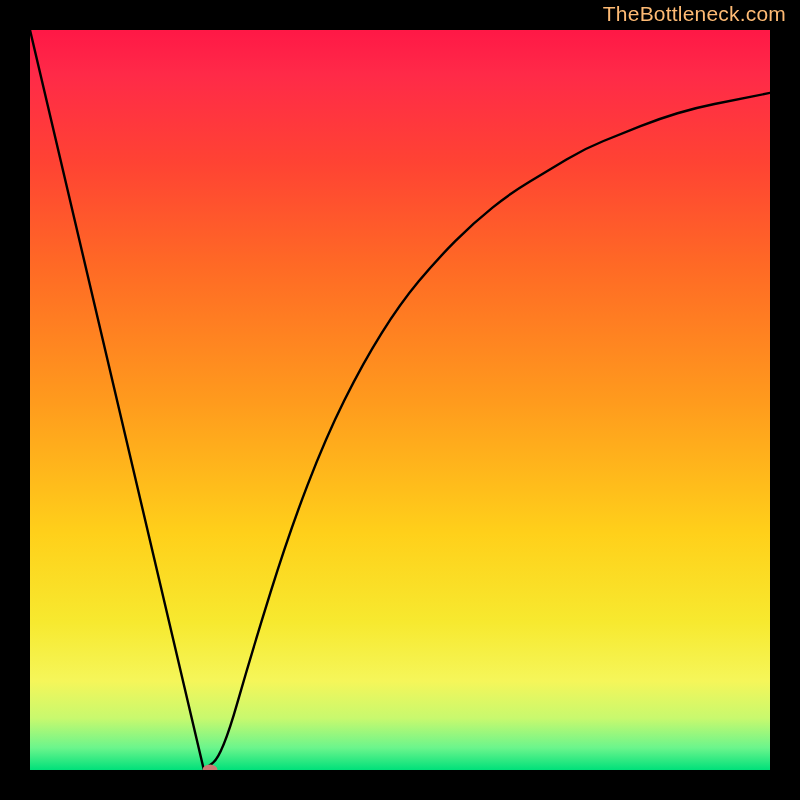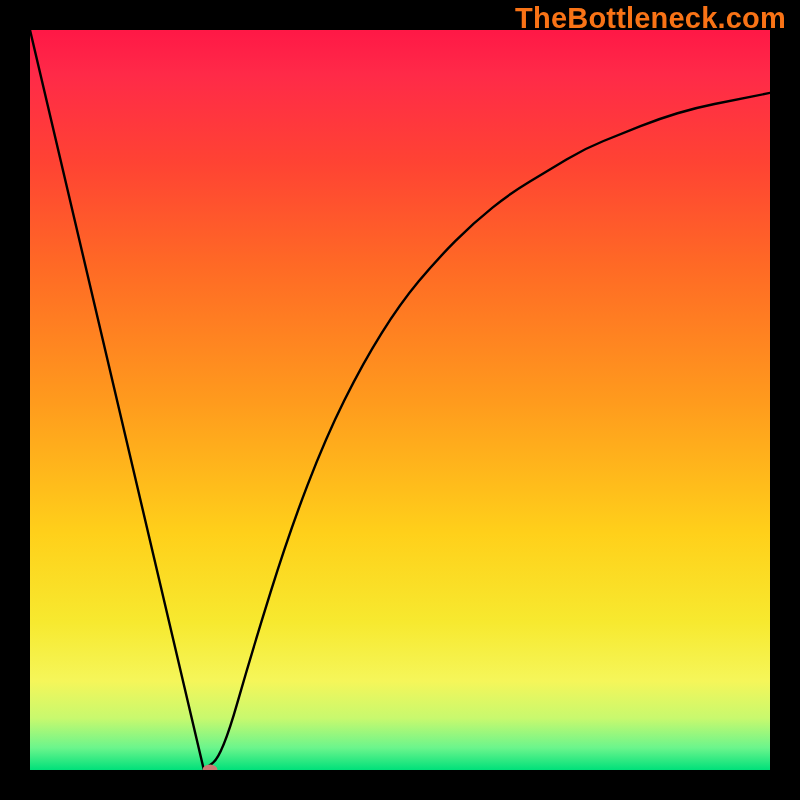--- a/index.html
+++ b/index.html
@@ -14,23 +14,23 @@
   .outer {
     position: relative;
     width: 800px;
     height: 800px;
     background: #000;
   }
   .watermark {
     position: absolute;
     top: 2px;
     right: 14px;
-    color: #f97316;
-    font-size: 29px;
-    font-weight: 700;
+    color: #fdba74;
+    font-size: 21px;
+    font-weight: 400;
     letter-spacing: 0.2px;
     z-index: 10;
     user-select: none;
   }
   .plot-area {
     position: absolute;
     left: 30px;
     top: 30px;
     width: 740px;
     height: 740px;

